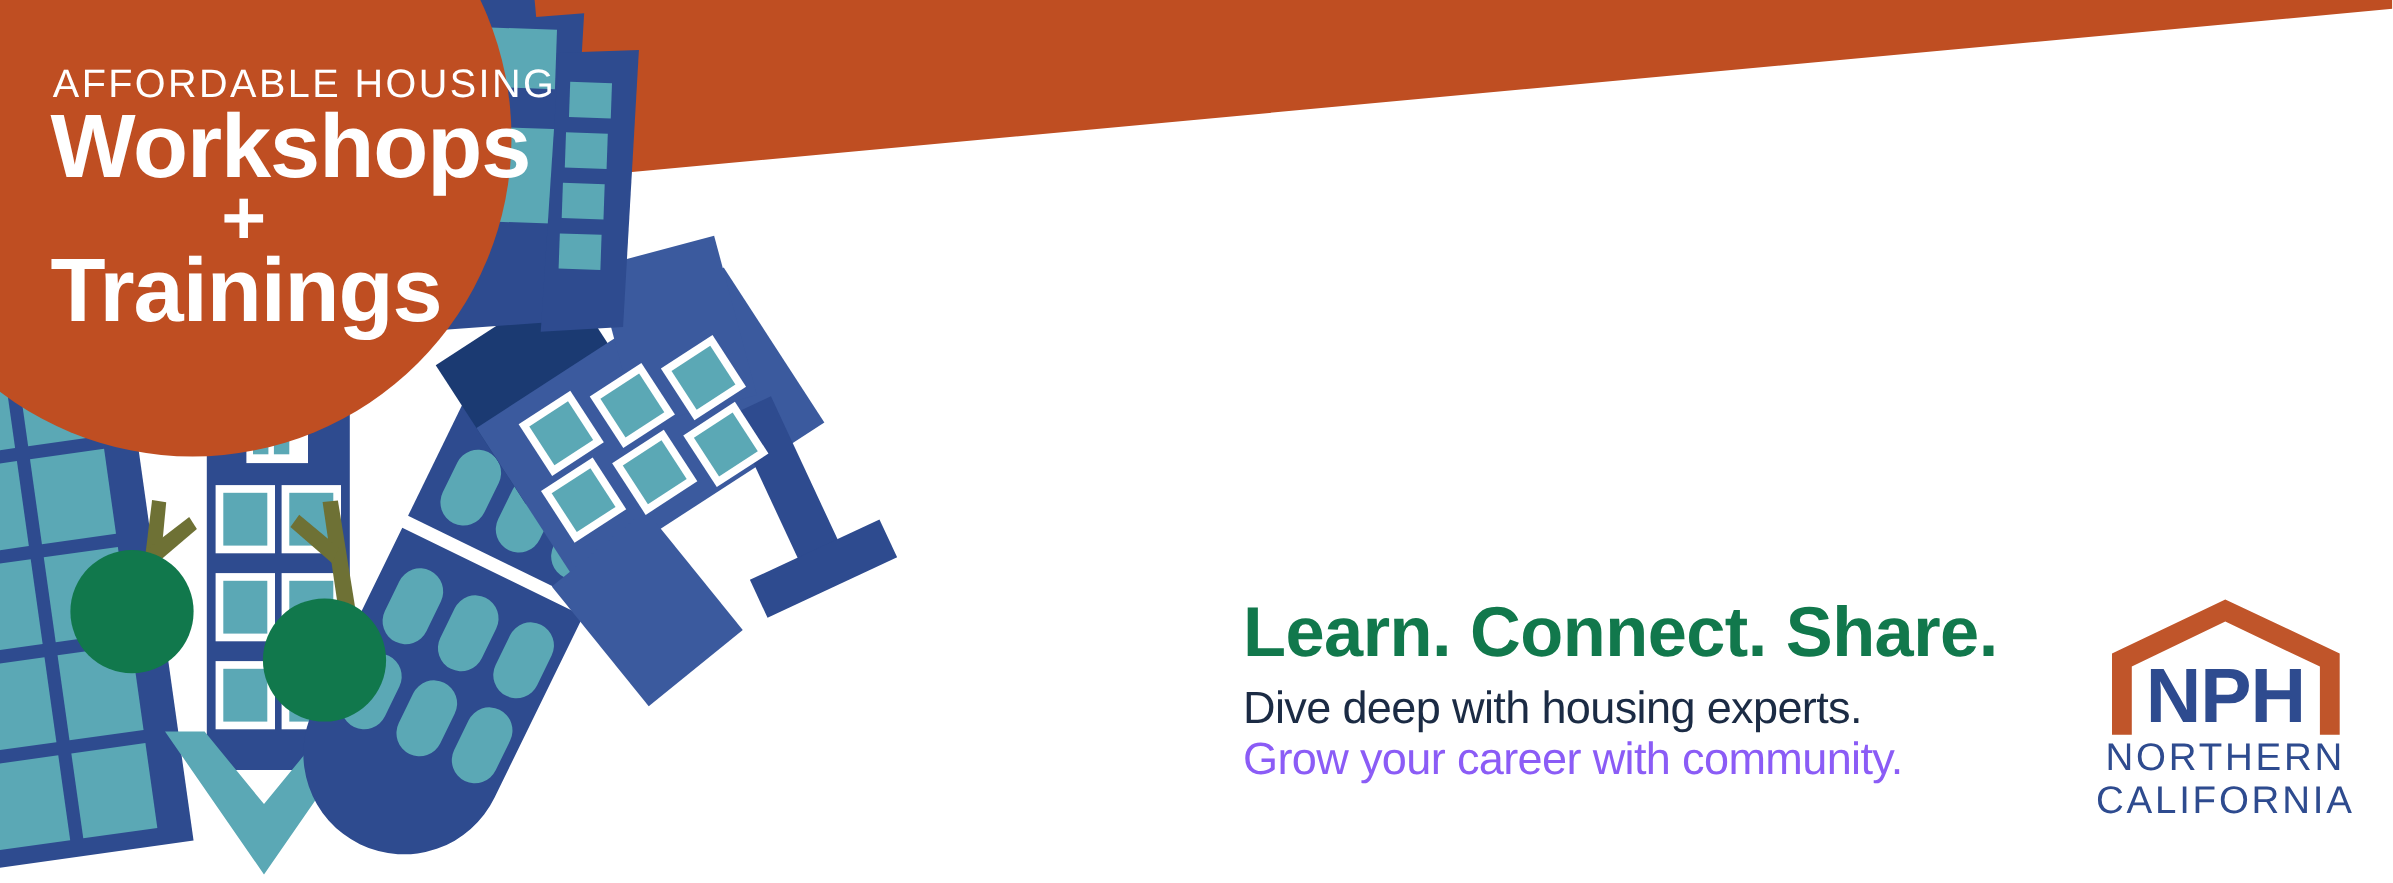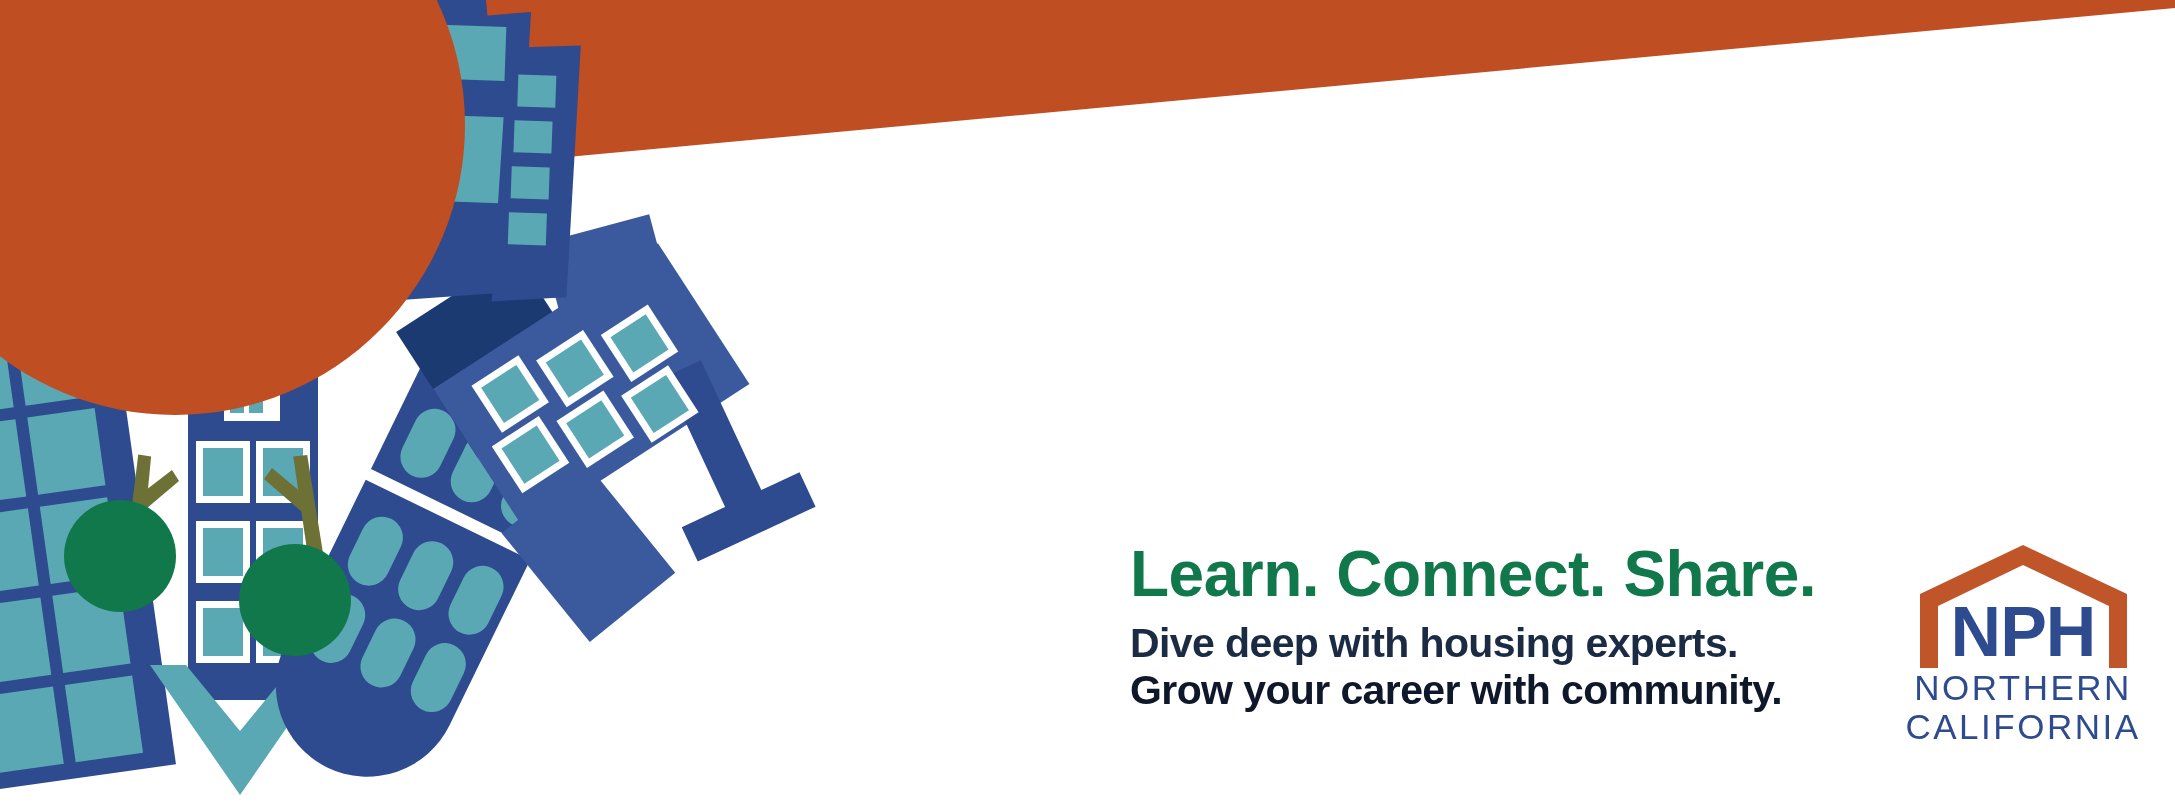--- a/index.html
+++ b/index.html
@@ -82,21 +82,21 @@
   #tagline-primary {
     font-size: 64px;
     font-weight: 700;
     line-height: 1.05;
     margin: 0 0 12px 0;
     letter-spacing: -0.5px;
     white-space: nowrap;
   }
   .tagline-line {
     font-size: 41px;
-    font-weight: 700;
+    font-weight: 400;
     line-height: 1.15;
     margin: 0;
     letter-spacing: -0.6px;
     white-space: nowrap;
   }
 
   
   #logo {
     position: absolute;
     left: 1906px;
@@ -259,25 +259,31 @@
       </g>
 
       <circle cx="175" cy="125" r="290" fill="#BF4E22"></circle>
 
       <circle cx="120" cy="556" r="56" fill="#11784C"></circle>
       <circle cx="295" cy="600" r="56" fill="#11784C"></circle>
 
     </g>
   </svg>
 
+  <div id="headline-block">
+    <div id="eyebrow">AFFORDABLE HOUSING</div>
+    <div id="title-main">Workshops</div>
+    <div id="title-plus">+</div>
+    <div id="title-sub">Trainings</div>
+  </div>
 
   <div id="tagline-block">
     <div id="tagline-primary" style="color:#11784C">Learn. Connect. Share.</div>
     <div class="tagline-line" style="color:#1B2B44">Dive deep with housing experts.</div>
-    <div class="tagline-line" style="color:#0f172a">Grow your career with community.</div>
+    <div class="tagline-line" style="color:#8b5cf6">Grow your career with community.</div>
   </div>
 
   <svg id="logo" viewBox="0 0 235 212" xmlns="http://www.w3.org/2000/svg">
 
     <path d="M14 128 L14 54 L117 5 L221 54 L221 128 L203 128 L203 66 L117 25 L32 66 L32 128 Z" fill="#C0552A"></path>
 
     <text x="117" y="116" text-anchor="middle" font-family="Liberation Sans, sans-serif" font-size="70" font-weight="700" fill="#2E4B8F" letter-spacing="-1">NPH</text>
 
     <text x="117" y="160" text-anchor="middle" font-family="Liberation Sans, sans-serif" font-size="35" font-weight="400" fill="#2E4B8F" letter-spacing="2.5">NORTHERN</text>
 

